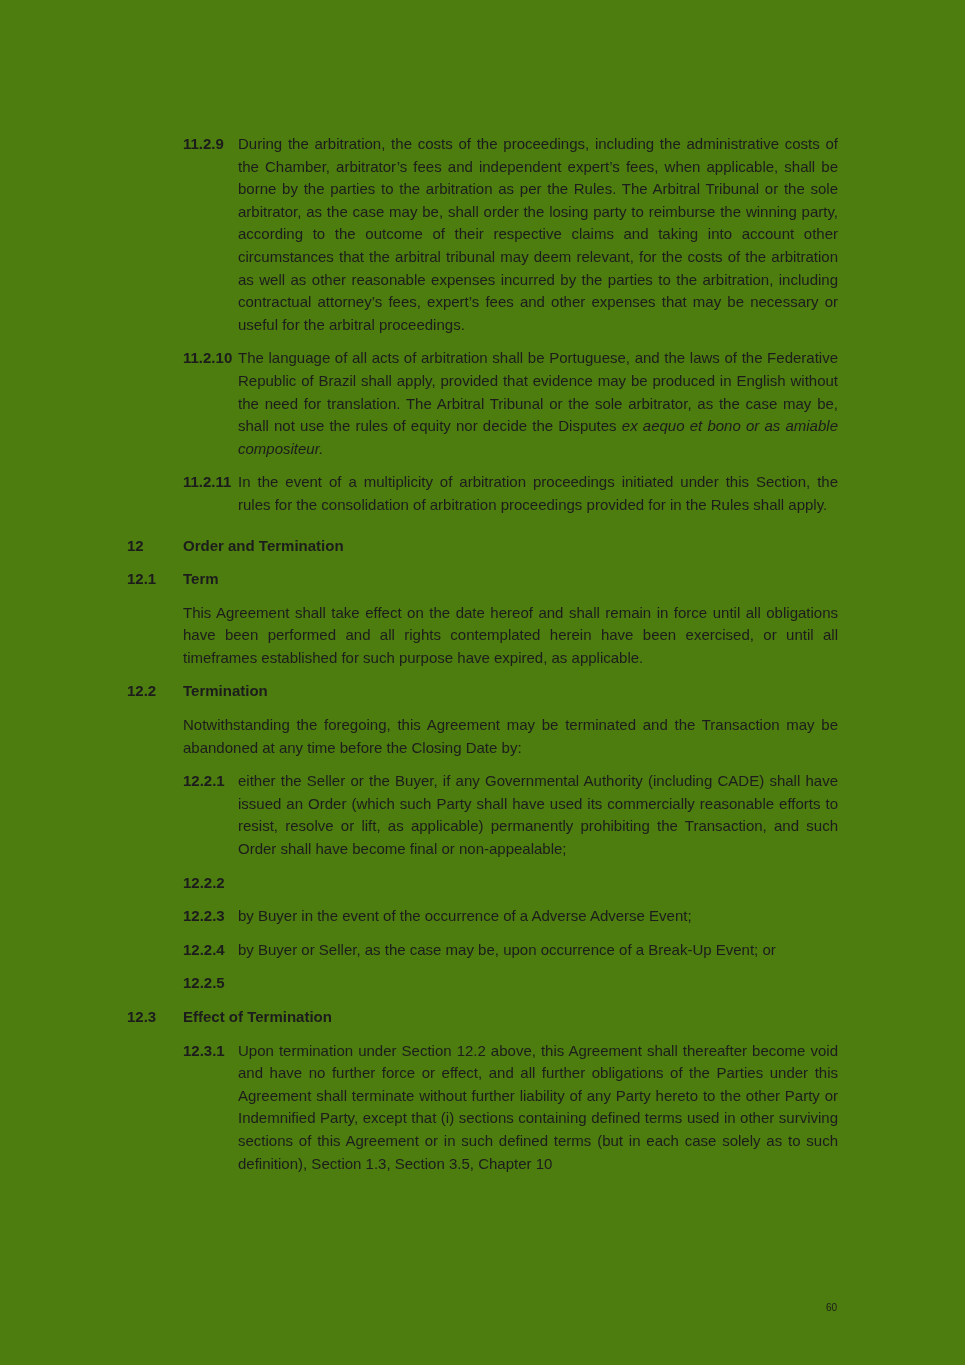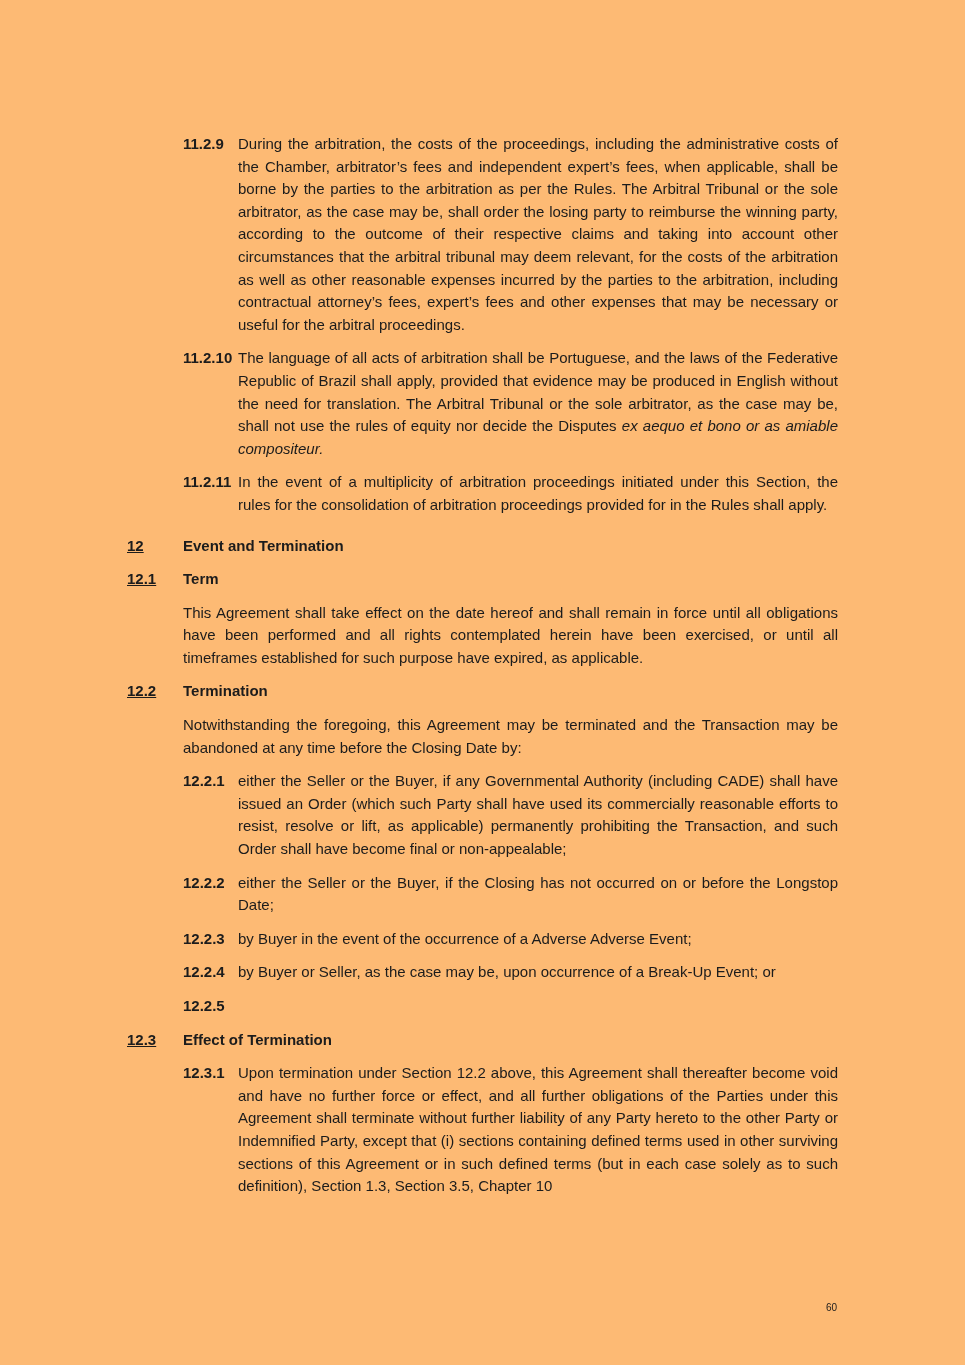--- a/index.html
+++ b/index.html
@@ -1,38 +1,38 @@
 <!DOCTYPE html>
 <html><head>
 <meta charset="utf-8">
 <style>
   * { margin: 0; padding: 0; box-sizing: border-box; }
   html, body { background: #ffffff; }
   .page {
     position: relative;
     width: 965px;
     height: 1365px;
-    background: #fdba74;
+    background: #4d7c0f;
     font-family: "Liberation Sans", sans-serif;
     font-size: 15px;
     line-height: 22.6px;
     color: #1c1c1c;
     overflow: hidden;
   }
   .content {
     position: absolute;
     left: 127px;
     top: 133px;
     width: 711px;
   }
   .block { display: flex; margin-bottom: 11px; }
   .block .num { font-weight: bold; flex: 0 0 auto; }
   .block .text { flex: 1 1 auto; text-align: justify; }
   .heading1 { margin-top: 18px; }
-  .heading1 .num, .heading2 .num { width: 56px; text-decoration: underline; }
+  .heading1 .num, .heading2 .num { width: 56px; }
   .heading1 .text, .heading2 .text { font-weight: bold; text-align: left; }
   .item { padding-left: 56px; }
   .item .num { width: 55px; }
   .para { padding-left: 56px; }
   .italic { font-style: italic; }
   .page-number {
     position: absolute;
     top: 1297px;
     right: 128px;
     font-size: 10px;
@@ -51,21 +51,21 @@
       <div class="block item">
         <span class="num">11.2.10</span>
         <div class="text"><span>The language of all acts of arbitration shall be Portuguese, and the laws of the Federative Republic of Brazil shall apply, provided that evidence may be produced in English without the need for translation. The Arbitral Tribunal or the sole arbitrator, as the case may be, shall not use the rules of equity nor decide the Disputes </span><span class="italic">ex aequo et bono or as amiable compositeur.</span></div>
       </div>
       <div class="block item">
         <span class="num">11.2.11</span>
         <div class="text"><span>In the event of a multiplicity of arbitration proceedings initiated under this Section, the rules for the consolidation of arbitration proceedings provided for in the Rules shall apply.</span></div>
       </div>
       <div class="block heading1">
         <span class="num">12</span>
-        <div class="text"><span>Event and Termination</span></div>
+        <div class="text"><span>Order and Termination</span></div>
       </div>
       <div class="block heading2">
         <span class="num">12.1</span>
         <div class="text"><span>Term</span></div>
       </div>
       <div class="block para">
         <div class="text"><span>This Agreement shall take effect on the date hereof and shall remain in force until all obligations have been performed and all rights contemplated herein have been exercised, or until all timeframes established for such purpose have expired, as applicable.</span></div>
       </div>
       <div class="block heading2">
         <span class="num">12.2</span>
@@ -73,21 +73,20 @@
       </div>
       <div class="block para">
         <div class="text"><span>Notwithstanding the foregoing, this Agreement may be terminated and the Transaction may be abandoned at any time before the Closing Date by:</span></div>
       </div>
       <div class="block item">
         <span class="num">12.2.1</span>
         <div class="text"><span>either the Seller or the Buyer, if any Governmental Authority (including CADE) shall have issued an Order (which such Party shall have used its commercially reasonable efforts to resist, resolve or lift, as applicable) permanently prohibiting the Transaction, and such Order shall have become final or non-appealable;</span></div>
       </div>
       <div class="block item">
         <span class="num">12.2.2</span>
-        <div class="text"><span>either the Seller or the Buyer, if the Closing has not occurred on or before the Longstop Date;</span></div>
       </div>
       <div class="block item">
         <span class="num">12.2.3</span>
         <div class="text"><span>by Buyer in the event of the occurrence of a Adverse Adverse Event;</span></div>
       </div>
       <div class="block item">
         <span class="num">12.2.4</span>
         <div class="text"><span>by Buyer or Seller, as the case may be, upon occurrence of a Break-Up Event; or</span></div>
       </div>
       <div class="block item">

